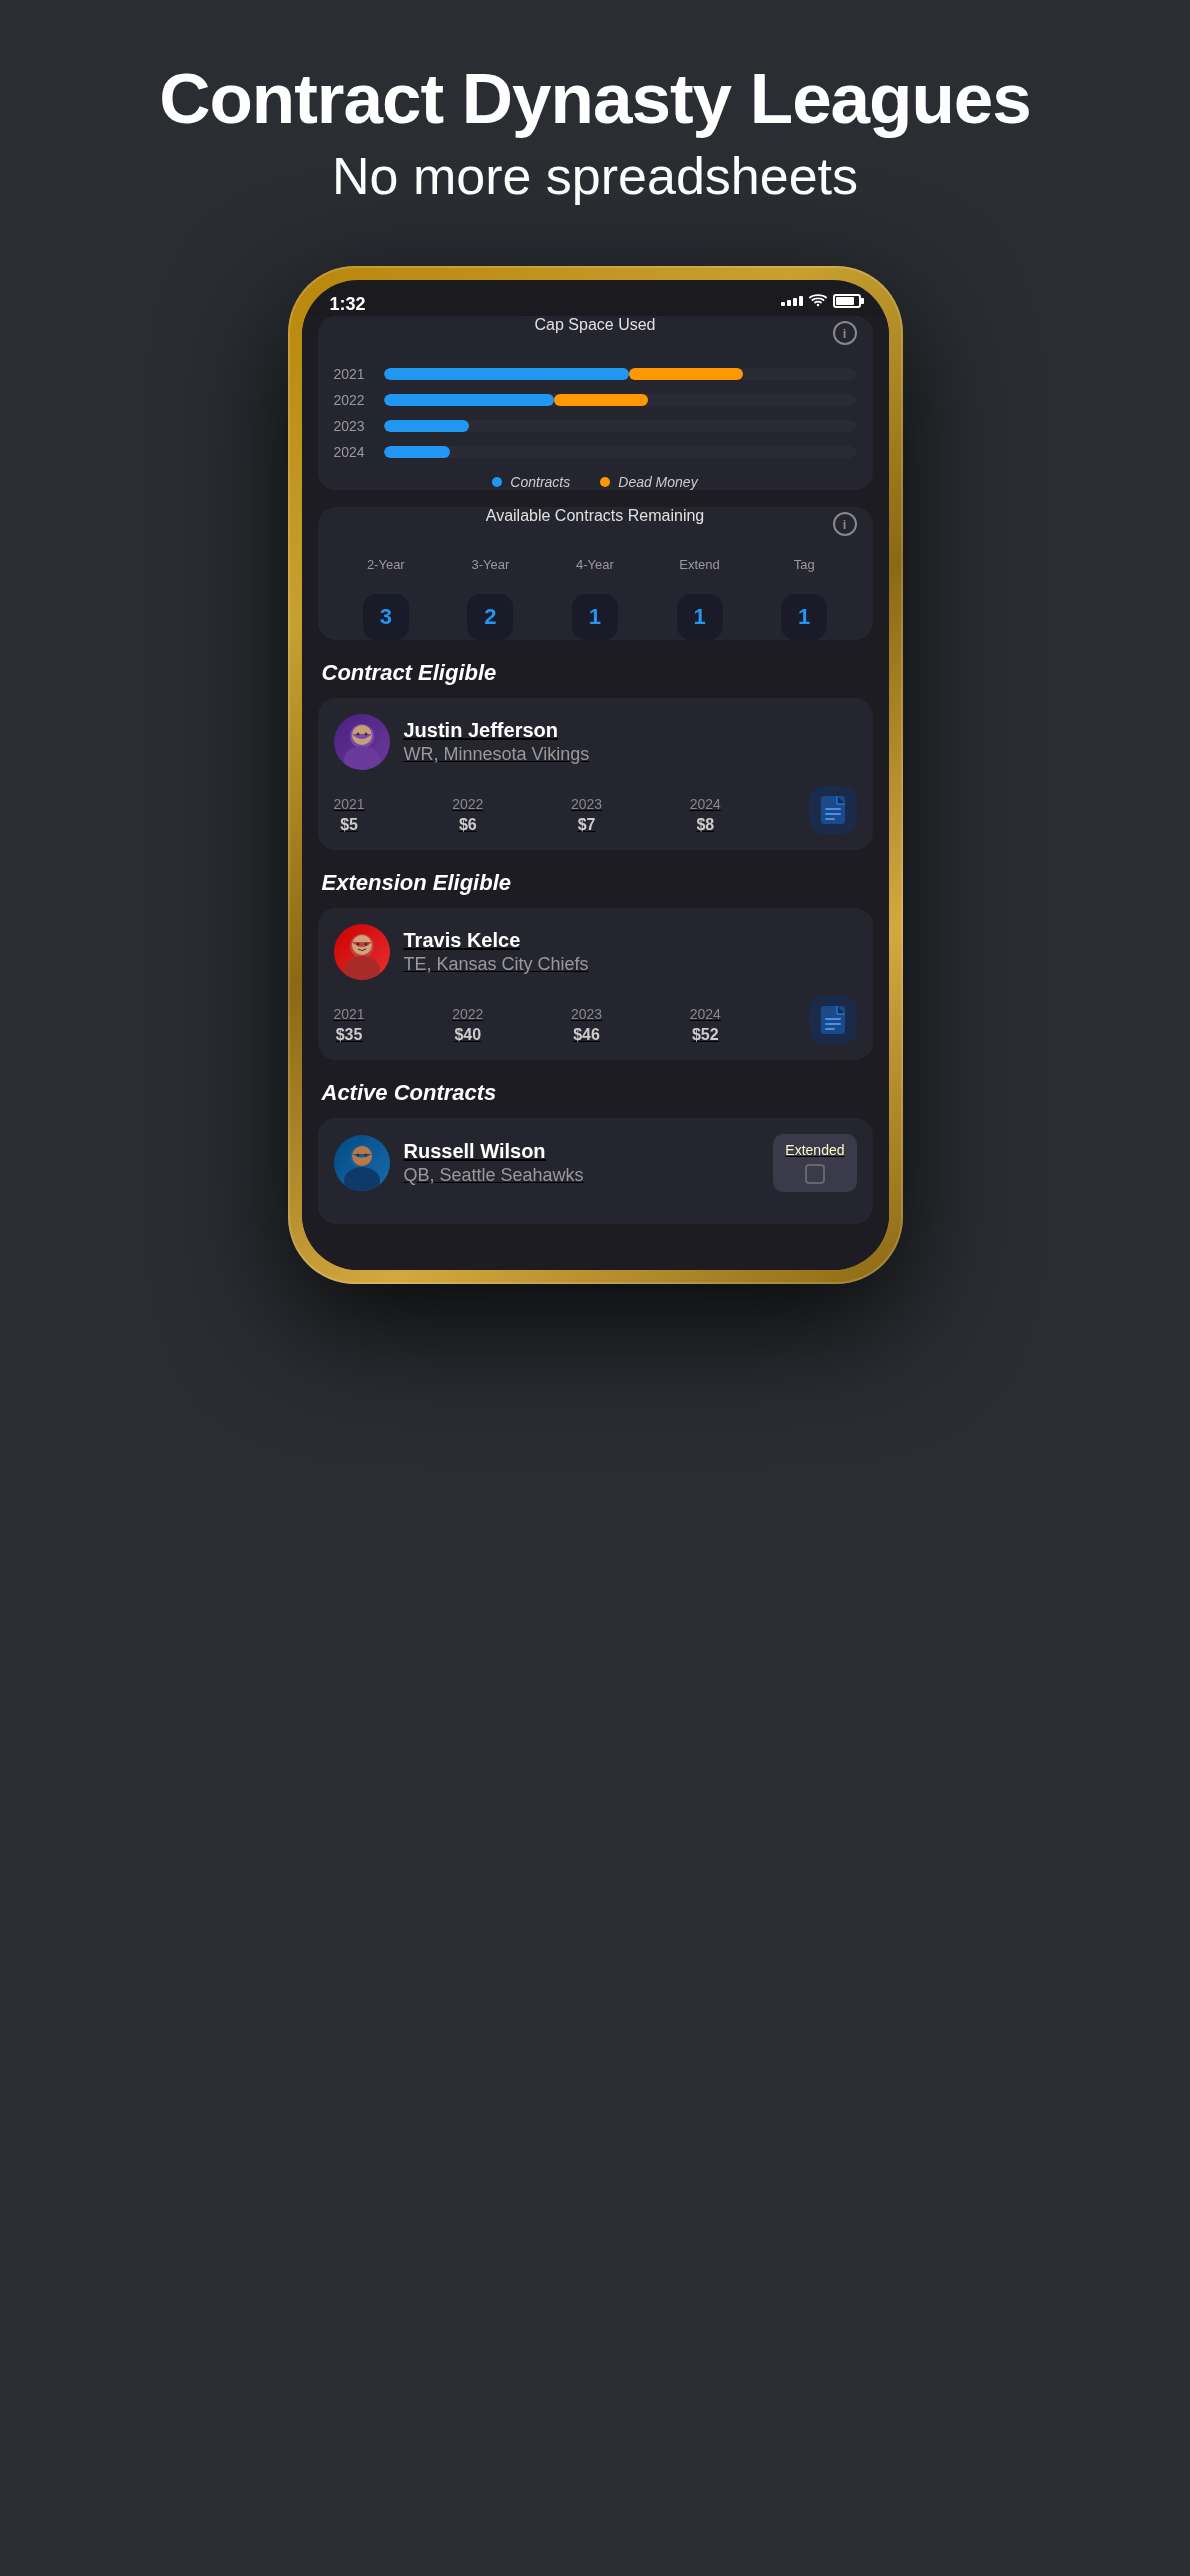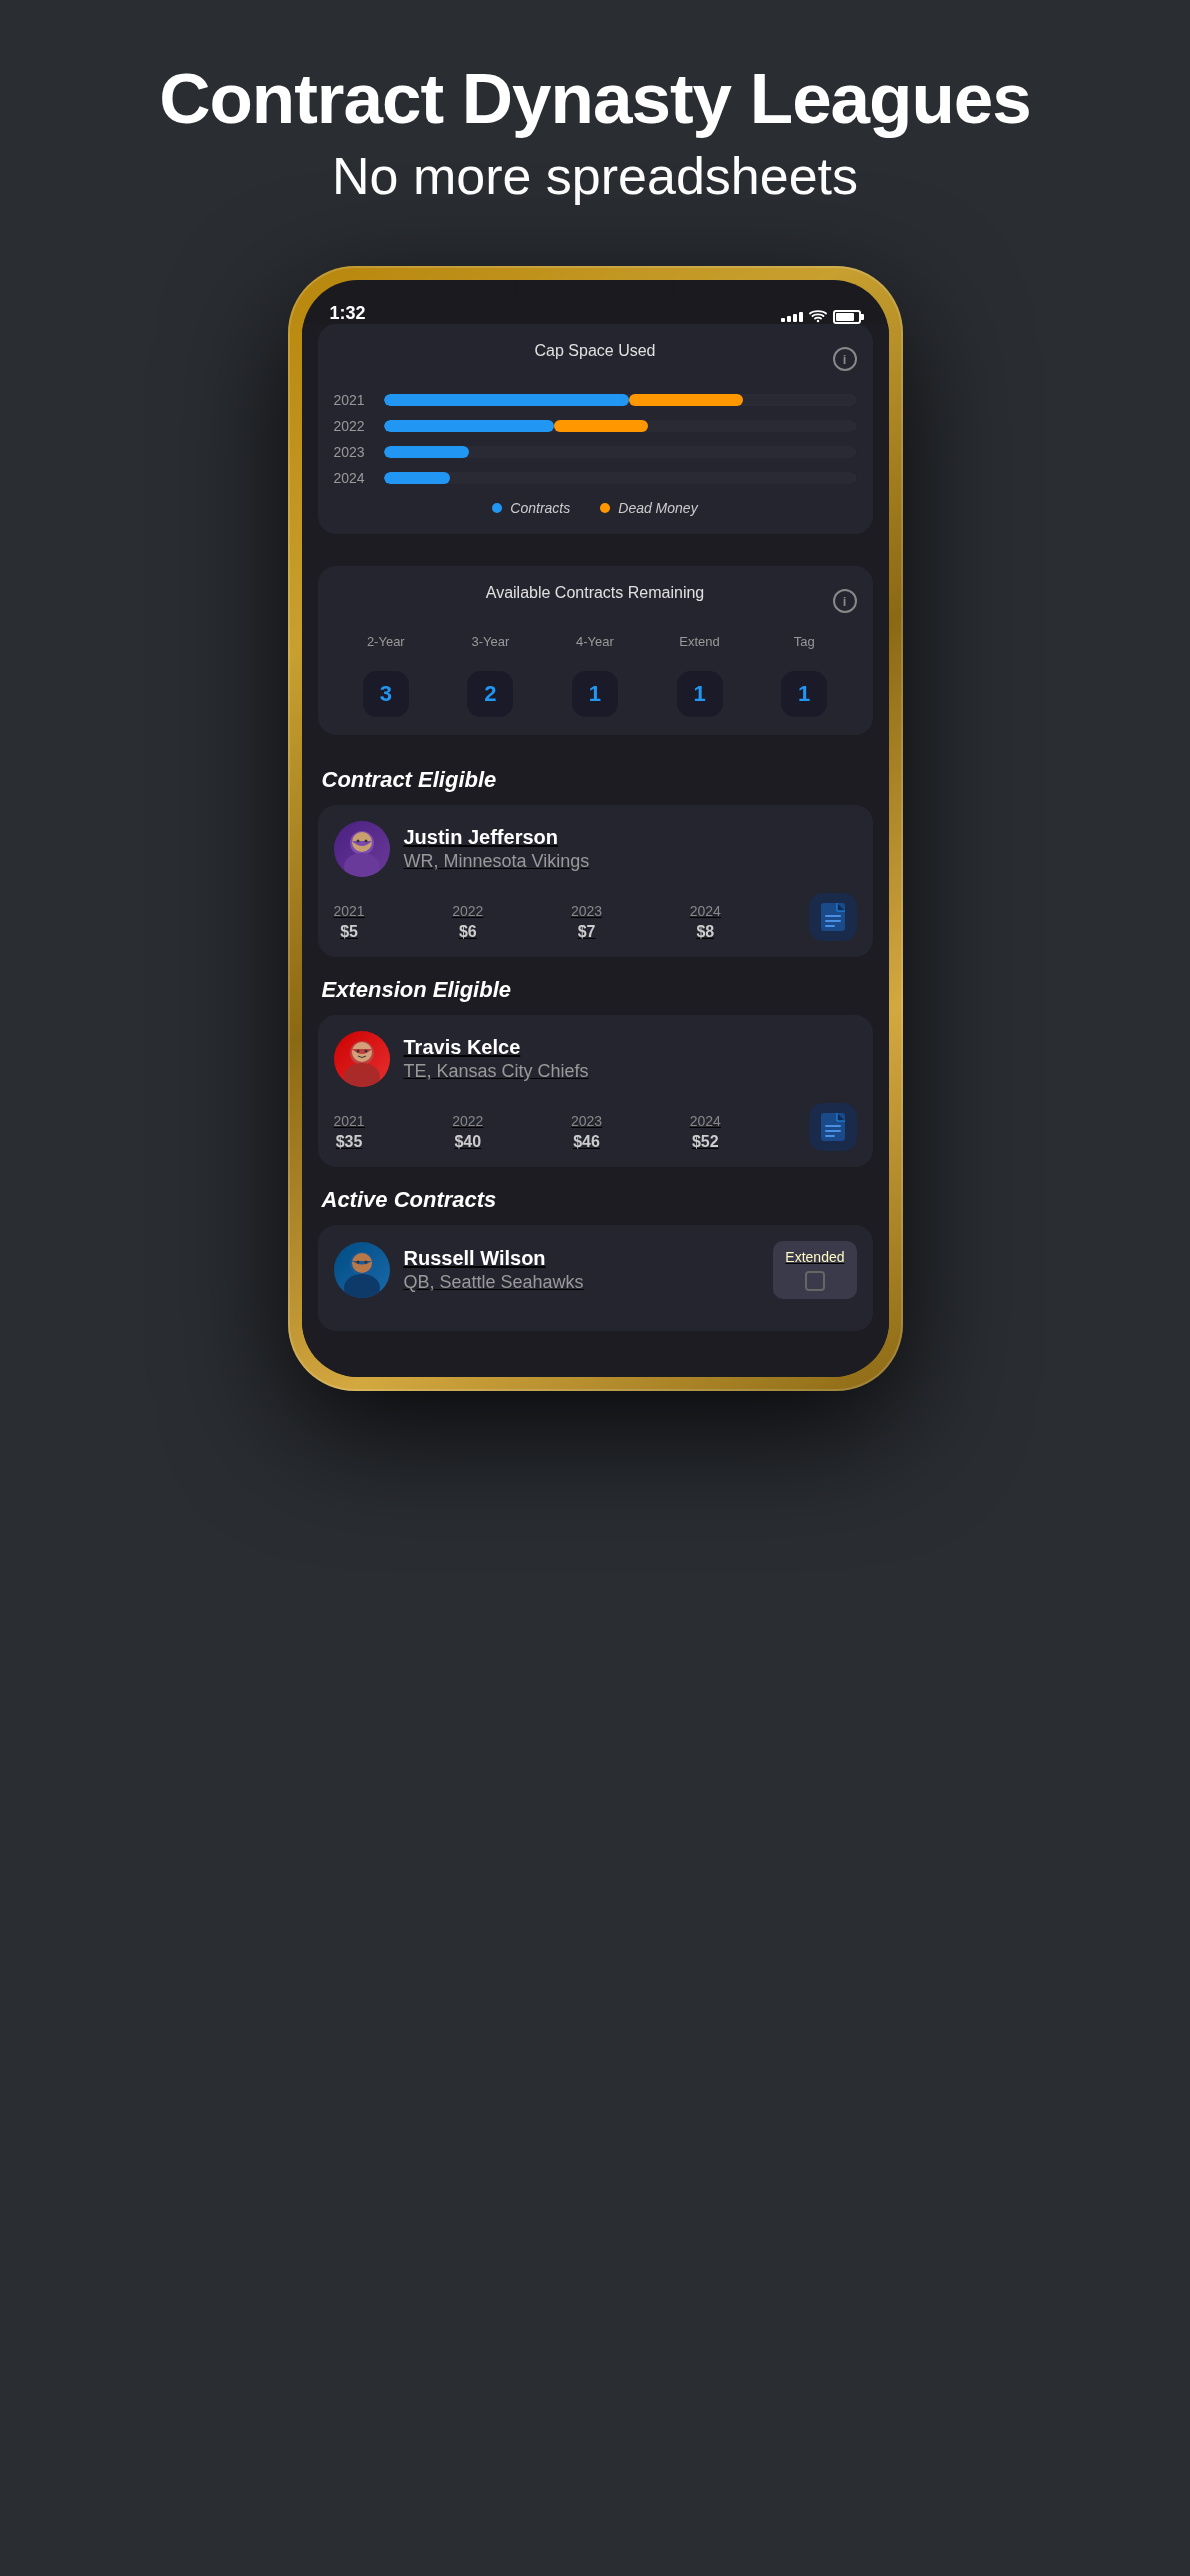--- a/index.html
+++ b/index.html
@@ -46,23 +46,23 @@
       background: #1a1a1f;
       border-radius: 56px;
       overflow: hidden;
       position: relative;
     }
 
     
     .status-bar {
       display: flex;
       justify-content: space-between;
-      align-items: flex-end;
+      align-items: flex-start;
       padding: 14px 28px 0;
-      height: 44px;
+      height: 36px;
     }
     .status-time {
       font-size: 18px;
       font-weight: 600;
       color: #ffffff;
     }
     .status-icons {
       display: flex;
       align-items: center;
       gap: 6px;
@@ -96,22 +96,22 @@
     
     .screen-content {
       background: #1c1c22;
       padding: 0 16px 30px;
     }
 
     
     .card {
       background: #252530;
       border-radius: 18px;
-      padding: 18px 16px;
-      margin-bottom: 32px;
+      padding: 0 16px;
+      margin-bottom: 17px;
     }
 
     
     .card-title {
       text-align: center;
       font-size: 16px;
       font-weight: 500;
       color: #e0e0e0;
       margin-bottom: 16px;
     }

